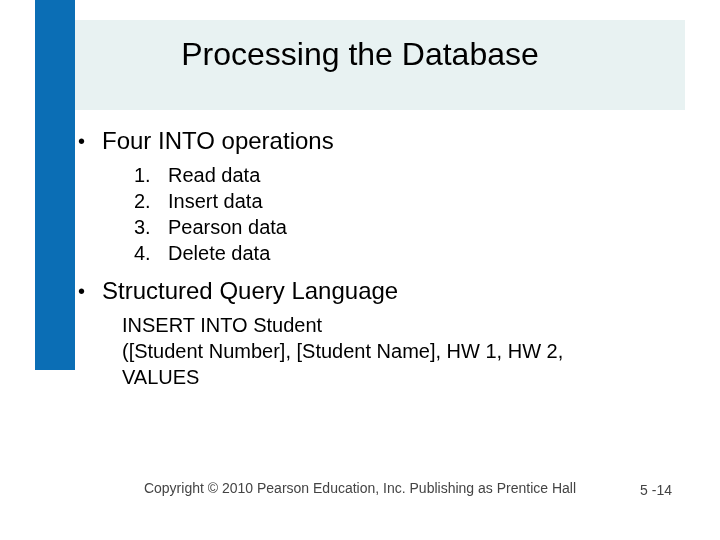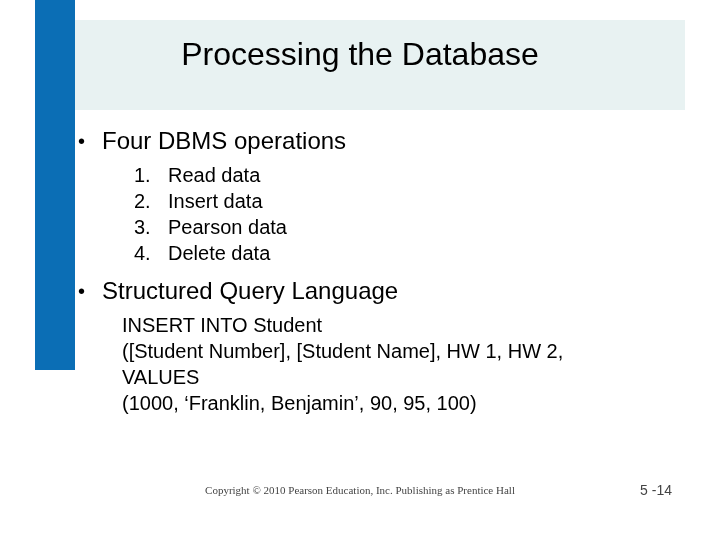--- a/index.html
+++ b/index.html
@@ -86,23 +86,23 @@
   }
   .sql-indent {
     padding-left: 38px;
   }
   .footer-copy {
     position: absolute;
     left: 0;
     right: 0;
     bottom: 24px;
     text-align: center;
-    font-size: 11px;
+    font-size: 14px;
     color: #444;
-    font-family: Liberation Serif, serif;
+    font-family: Liberation Sans, sans-serif;
   }
   .page-num {
     position: absolute;
     right: 48px;
     bottom: 22px;
     font-size: 14px;
     color: #444;
     font-family: Liberation Sans, sans-serif;
   }
 </style>
@@ -113,21 +113,21 @@
 
   <div class="title-band"></div>
   <div class="blue-bar"></div>
 
   <div class="title-text">Processing the Database</div>
 
   <div class="content">
 
     <div class="bullet-row">
       <div class="bullet-dot">•</div>
-      <div class="bullet-text">Four DBMS operations</div>
+      <div class="bullet-text">Four INTO operations</div>
     </div>
 
     <div class="sublist">
       <div class="sub-item">
         <div class="sub-num">1.</div>
         <div>Read data</div>
       </div>
       <div class="sub-item">
         <div class="sub-num">2.</div>
         <div>Insert data</div>
@@ -144,21 +144,20 @@
 
     <div class="bullet-row">
       <div class="bullet-dot">•</div>
       <div class="bullet-text">Structured Query Language</div>
     </div>
 
     <div class="sql-block">
       <div>INSERT INTO Student</div>
       <div>([Student Number], [Student Name], HW 1, HW 2,</div>
       <div>VALUES</div>
-      <div>(1000, ‘Franklin, Benjamin’,  90, 95, 100)</div>
     </div>
 
   </div>
 
   <div class="footer-copy">Copyright © 2010 Pearson Education, Inc. Publishing as Prentice Hall</div>
   <div class="page-num">5 -14</div>
 
 </div>
 
 </body></html>

